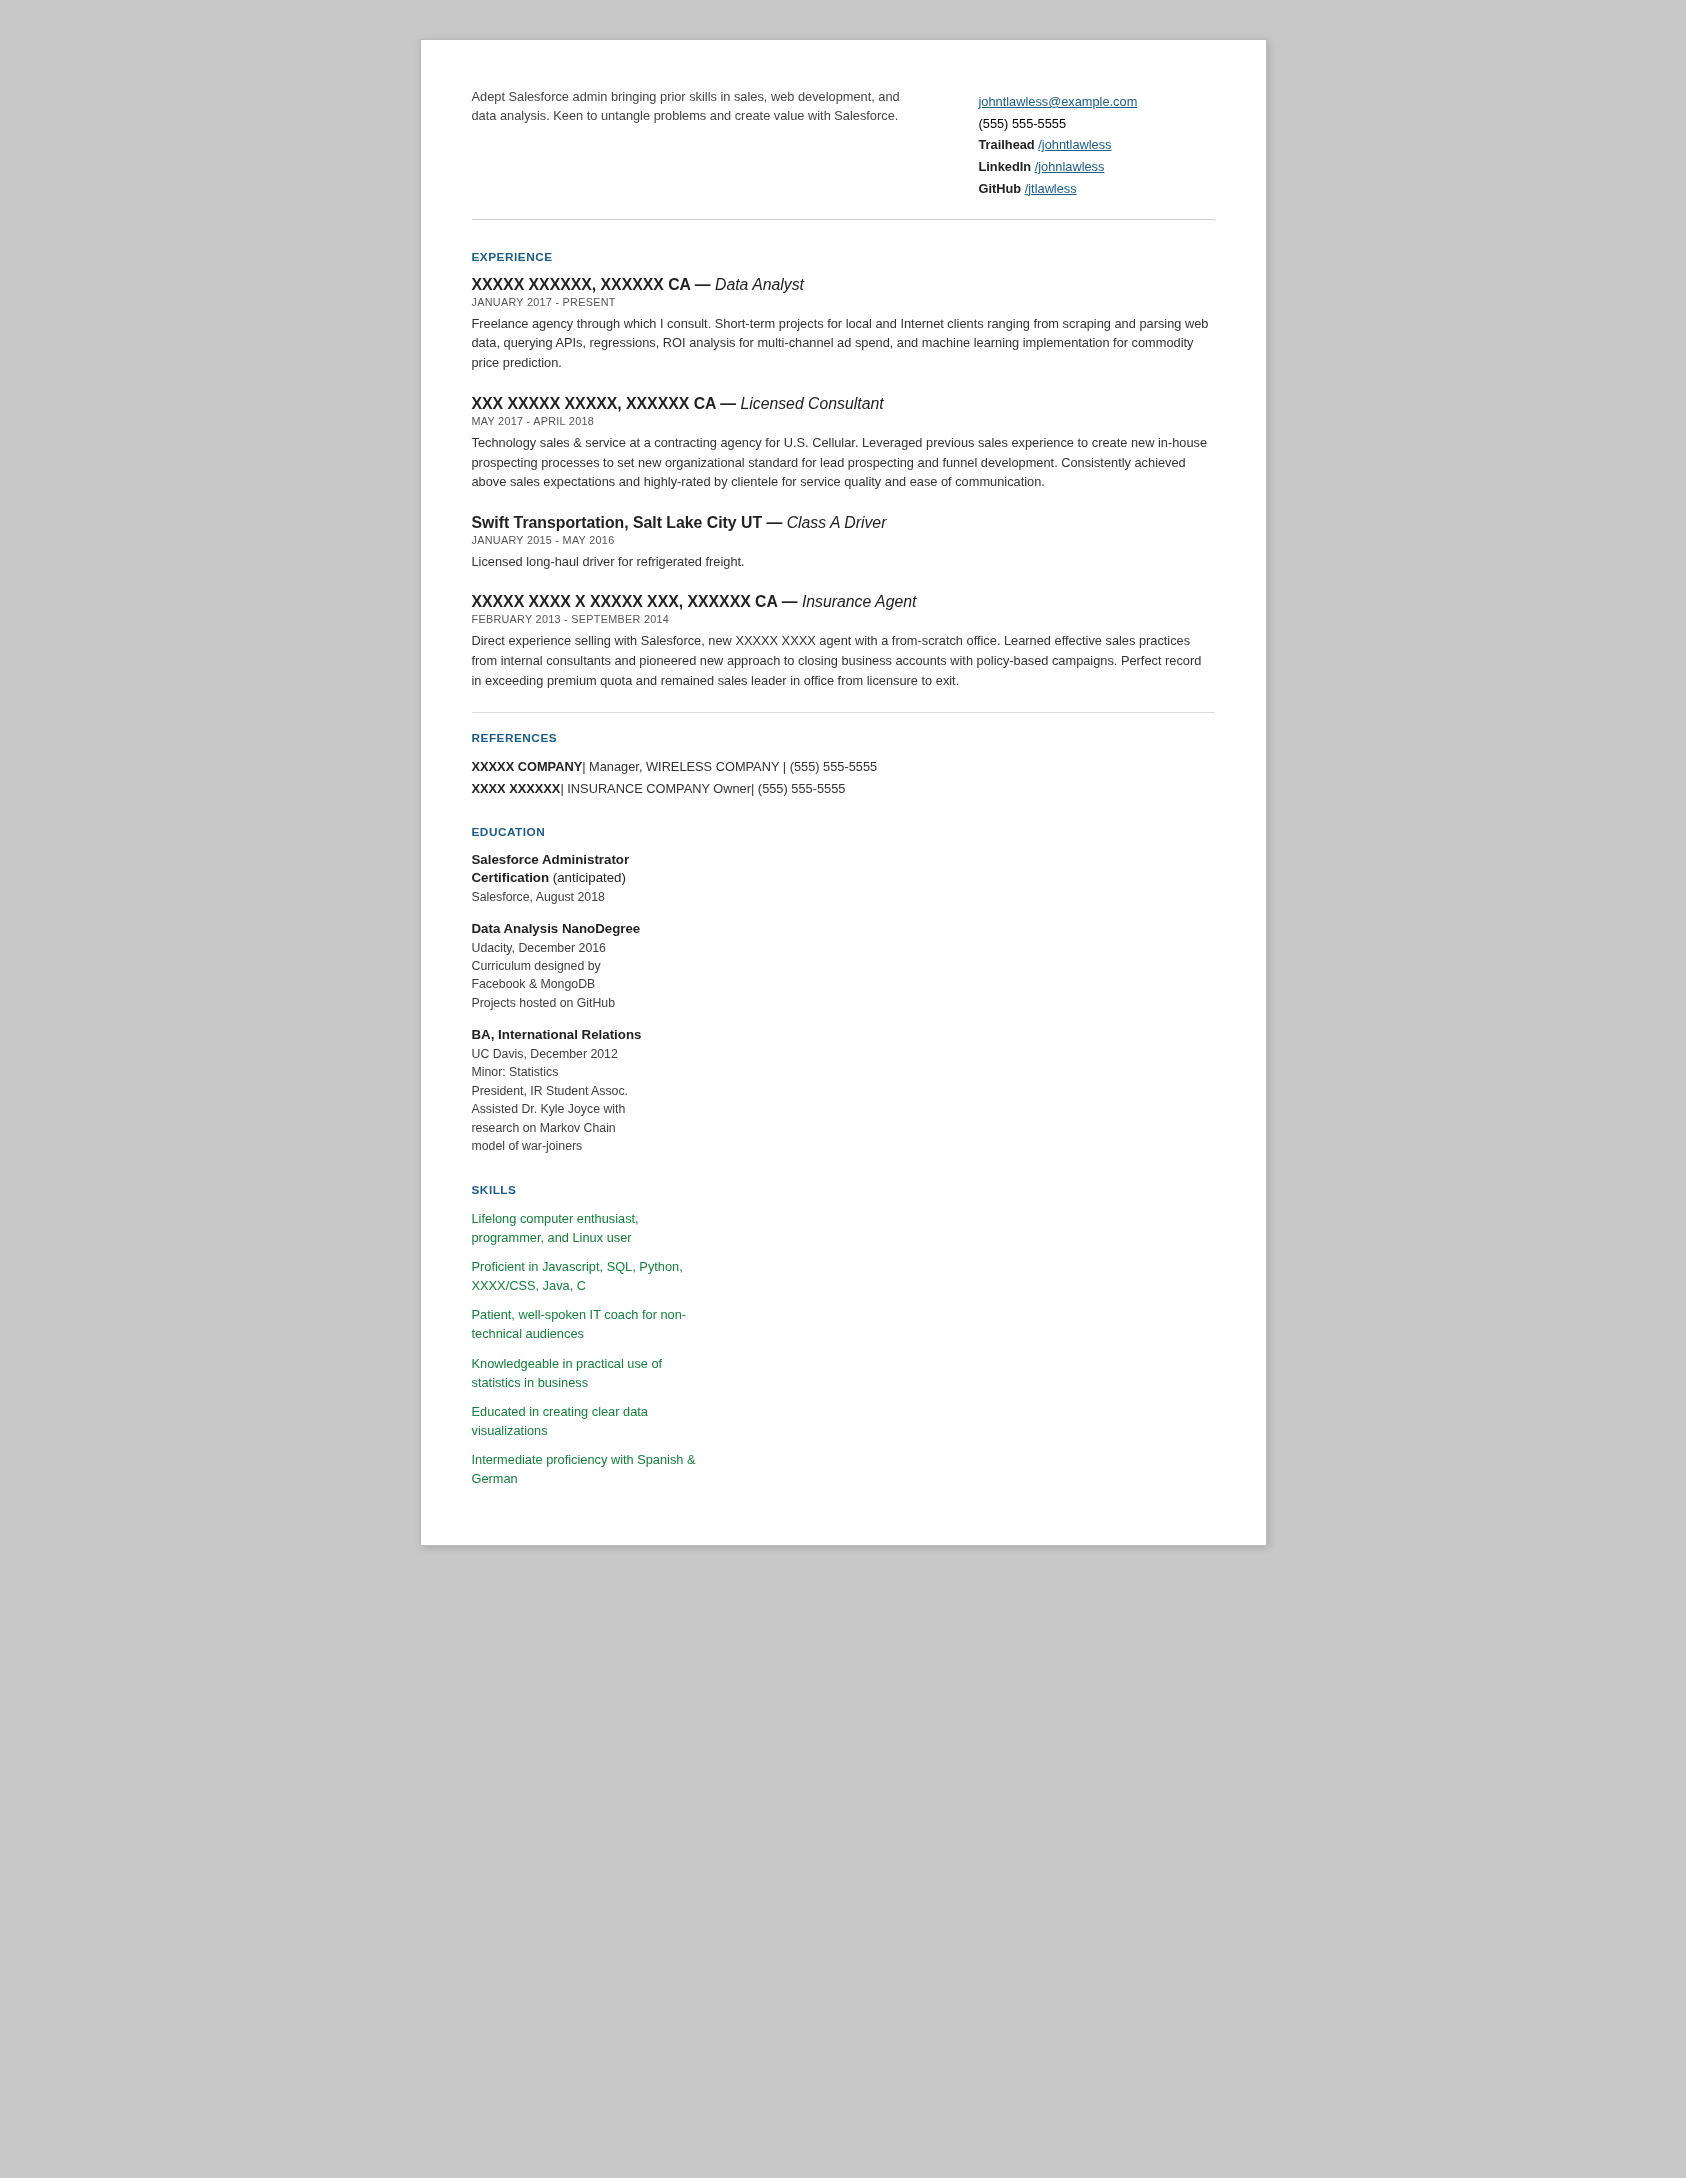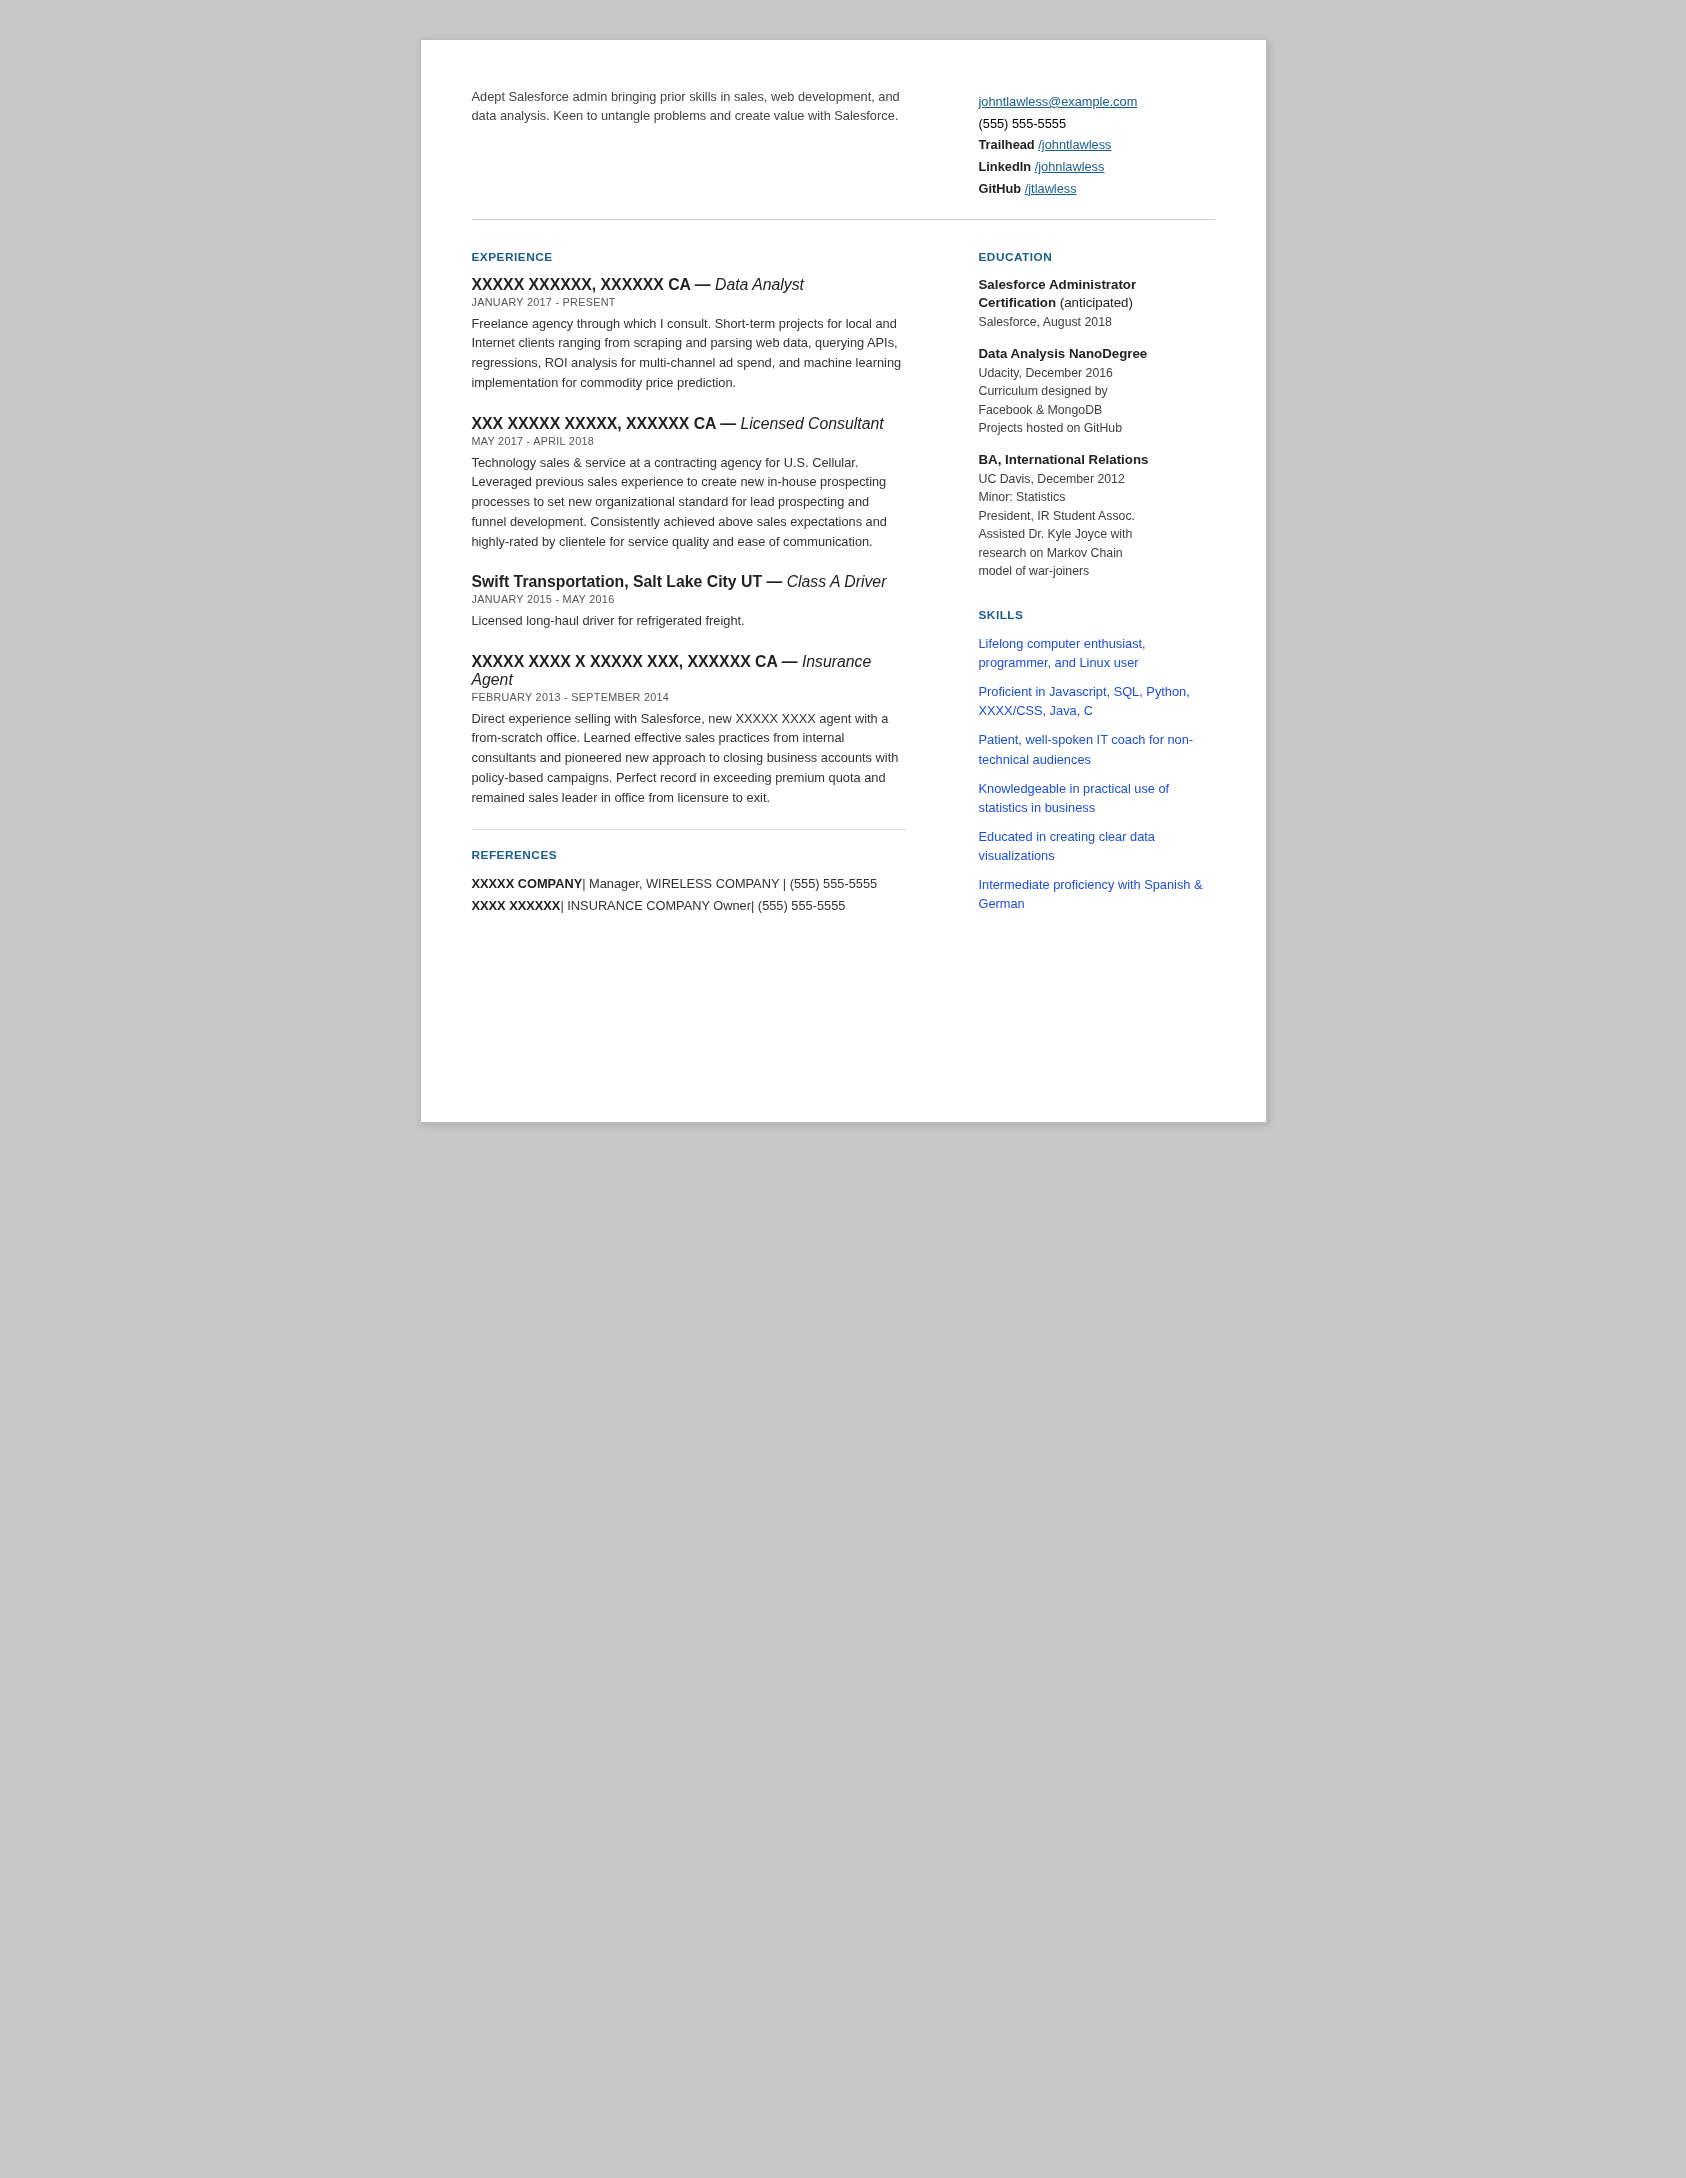--- a/index.html
+++ b/index.html
@@ -15,21 +15,22 @@
     .resume-wrapper {
       background: #fff;
       width: 847px;
       min-height: 1084px;
       padding: 47px 51px 47px 51px;
       border: 1px solid #bbb;
       box-shadow: 2px 2px 7.9px rgba(0,0,0,0.15);
     }
     .resume-layout {
       display: flex;
-      gap: 73px;
+      gap: 23px;
+      flex-direction: column;
     }
     .left-col {
       flex: 1 1 0;
       min-width: 0;
     }
     .right-col {
       width: 236px;
       flex-shrink: 0;
     }
 
@@ -146,21 +147,21 @@
     .edu-detail {
       font-size: 12.3px;
       color: #404040;
       font-family: Arial, sans-serif;
       line-height: 1.5;
     }
 
     .skills-section {}
     .skill-item {
       font-size: 12.8px;
-      color: #1d4ed8;
+      color: #15803d;
       font-family: Arial, sans-serif;
       line-height: 1.5;
       margin-bottom: 9.9px;
     }
 
     hr.divider {
       border: none;
       border-top: 1px solid #ddd;
       margin: 7.9px 0 13.8px 0;
     }

